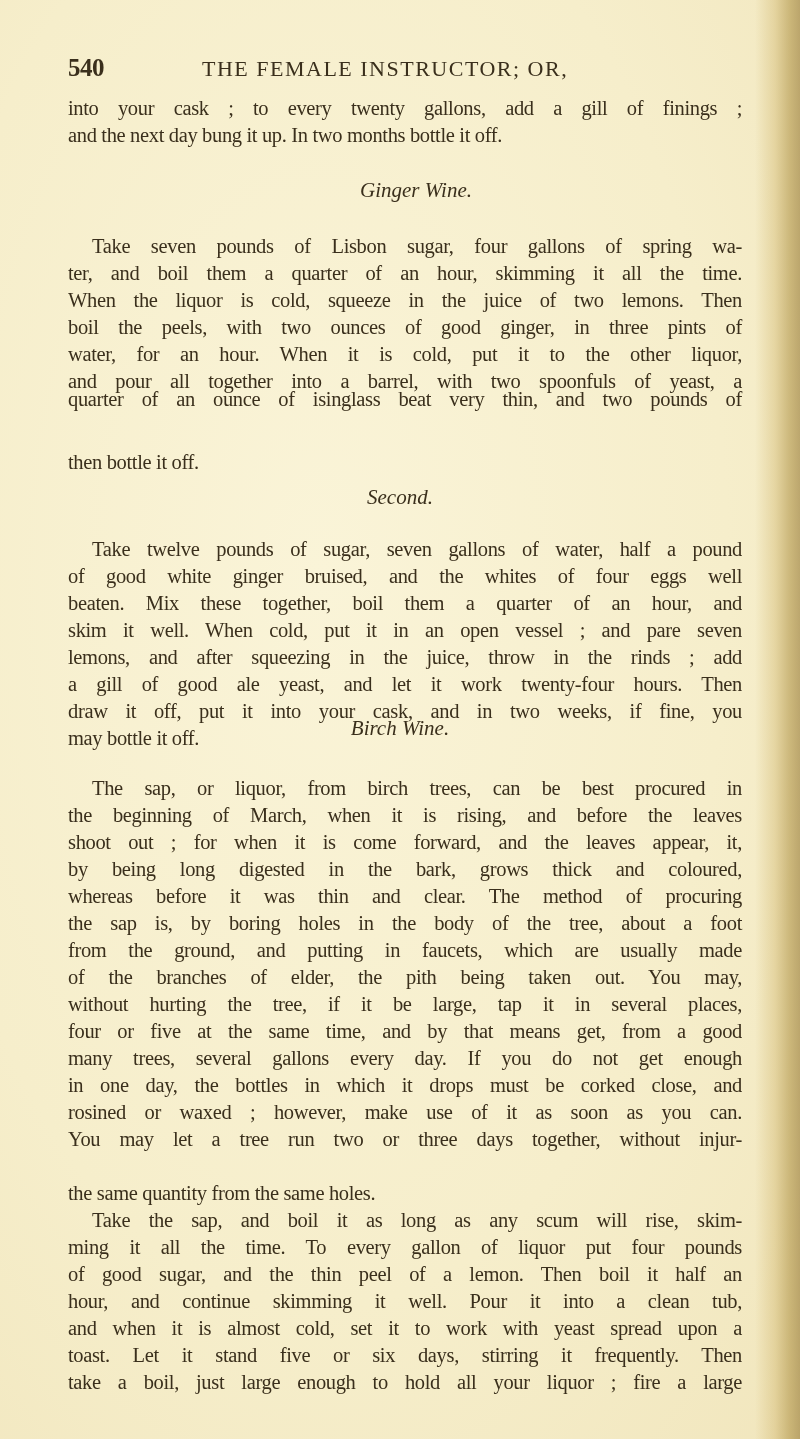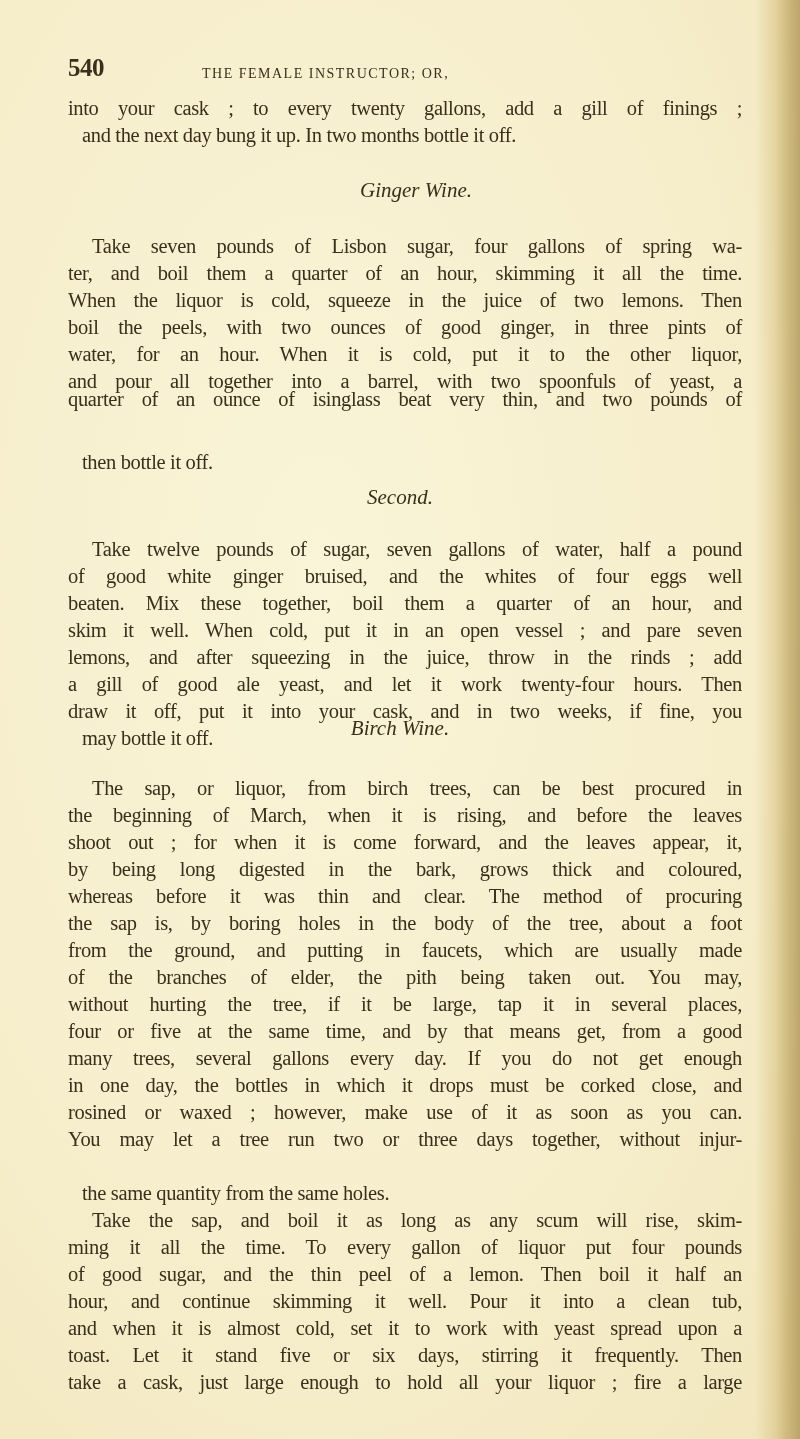--- a/index.html
+++ b/index.html
@@ -17,31 +17,31 @@
         radial-gradient(ellipse at 40% 40%, #faf4d8 0%, #f6eecb 60%, #f1e6bd 100%);
     }
     .header {
       position: absolute; left: 68px; top: 54px; width: 680px; height: 30px;
     }
     .page-number {
       position: absolute; left: 0; top: 0;
       font-size: 25px; font-weight: bold; letter-spacing: -0.5px;
     }
     .running-head {
-      position: absolute; left: 134px; top: 12px;
-      font-size: 14px; letter-spacing: 1.5px;
+      position: absolute; left: 134px; top: 2px;
+      font-size: 22px; letter-spacing: 1.5px;
     }
     .line {
       position: absolute; left: 68px; width: 674px;
       font-size: 20.5px; line-height: 26px; height: 26px;
       white-space: nowrap;
       text-align: justify; text-align-last: justify;
       letter-spacing: -0.35px;
     }
-    .line.last { text-align-last: left; margin-left: 14px; }
+    .line.last { text-align-last: left; }
     .line.indent { left: 92px; width: 650px; }
     .heading {
       position: absolute; left: 0; width: 800px; text-align: center;
       font-style: italic; font-size: 21px; line-height: 26px; padding-left: 16px;
     }
   </style>
 </head>
 <body>
 
 <div class="page">
@@ -89,15 +89,15 @@
   <div class="line" style="top:1072px">in one day, the bottles in which it drops must be corked close, and</div>
   <div class="line" style="top:1099px">rosined or waxed ; however, make use of it as soon as you can.</div>
   <div class="line" style="top:1126px">You may let a tree run two or three days together, without injur-</div>
   <div class="line last" style="top:1180px">the same quantity from the same holes.</div>
   <div class="line indent" style="top:1207px">Take the sap, and boil it as long as any scum will rise, skim-</div>
   <div class="line" style="top:1234px">ming it all the time.  To every gallon of liquor put four pounds</div>
   <div class="line" style="top:1261px">of good sugar, and the thin peel of a lemon.  Then boil it half an</div>
   <div class="line" style="top:1288px">hour, and continue skimming it well.  Pour it into a clean tub,</div>
   <div class="line" style="top:1315px">and when it is almost cold, set it to work with yeast spread upon a</div>
   <div class="line" style="top:1342px">toast.  Let it stand five or six days, stirring it frequently.  Then</div>
-  <div class="line" style="top:1369px">take a cask, just large enough to hold all your liquor ; fire a large</div>
+  <div class="line" style="top:1369px">take a boil, just large enough to hold all your liquor ; fire a large</div>
 
 </div>
 
 </body></html>

